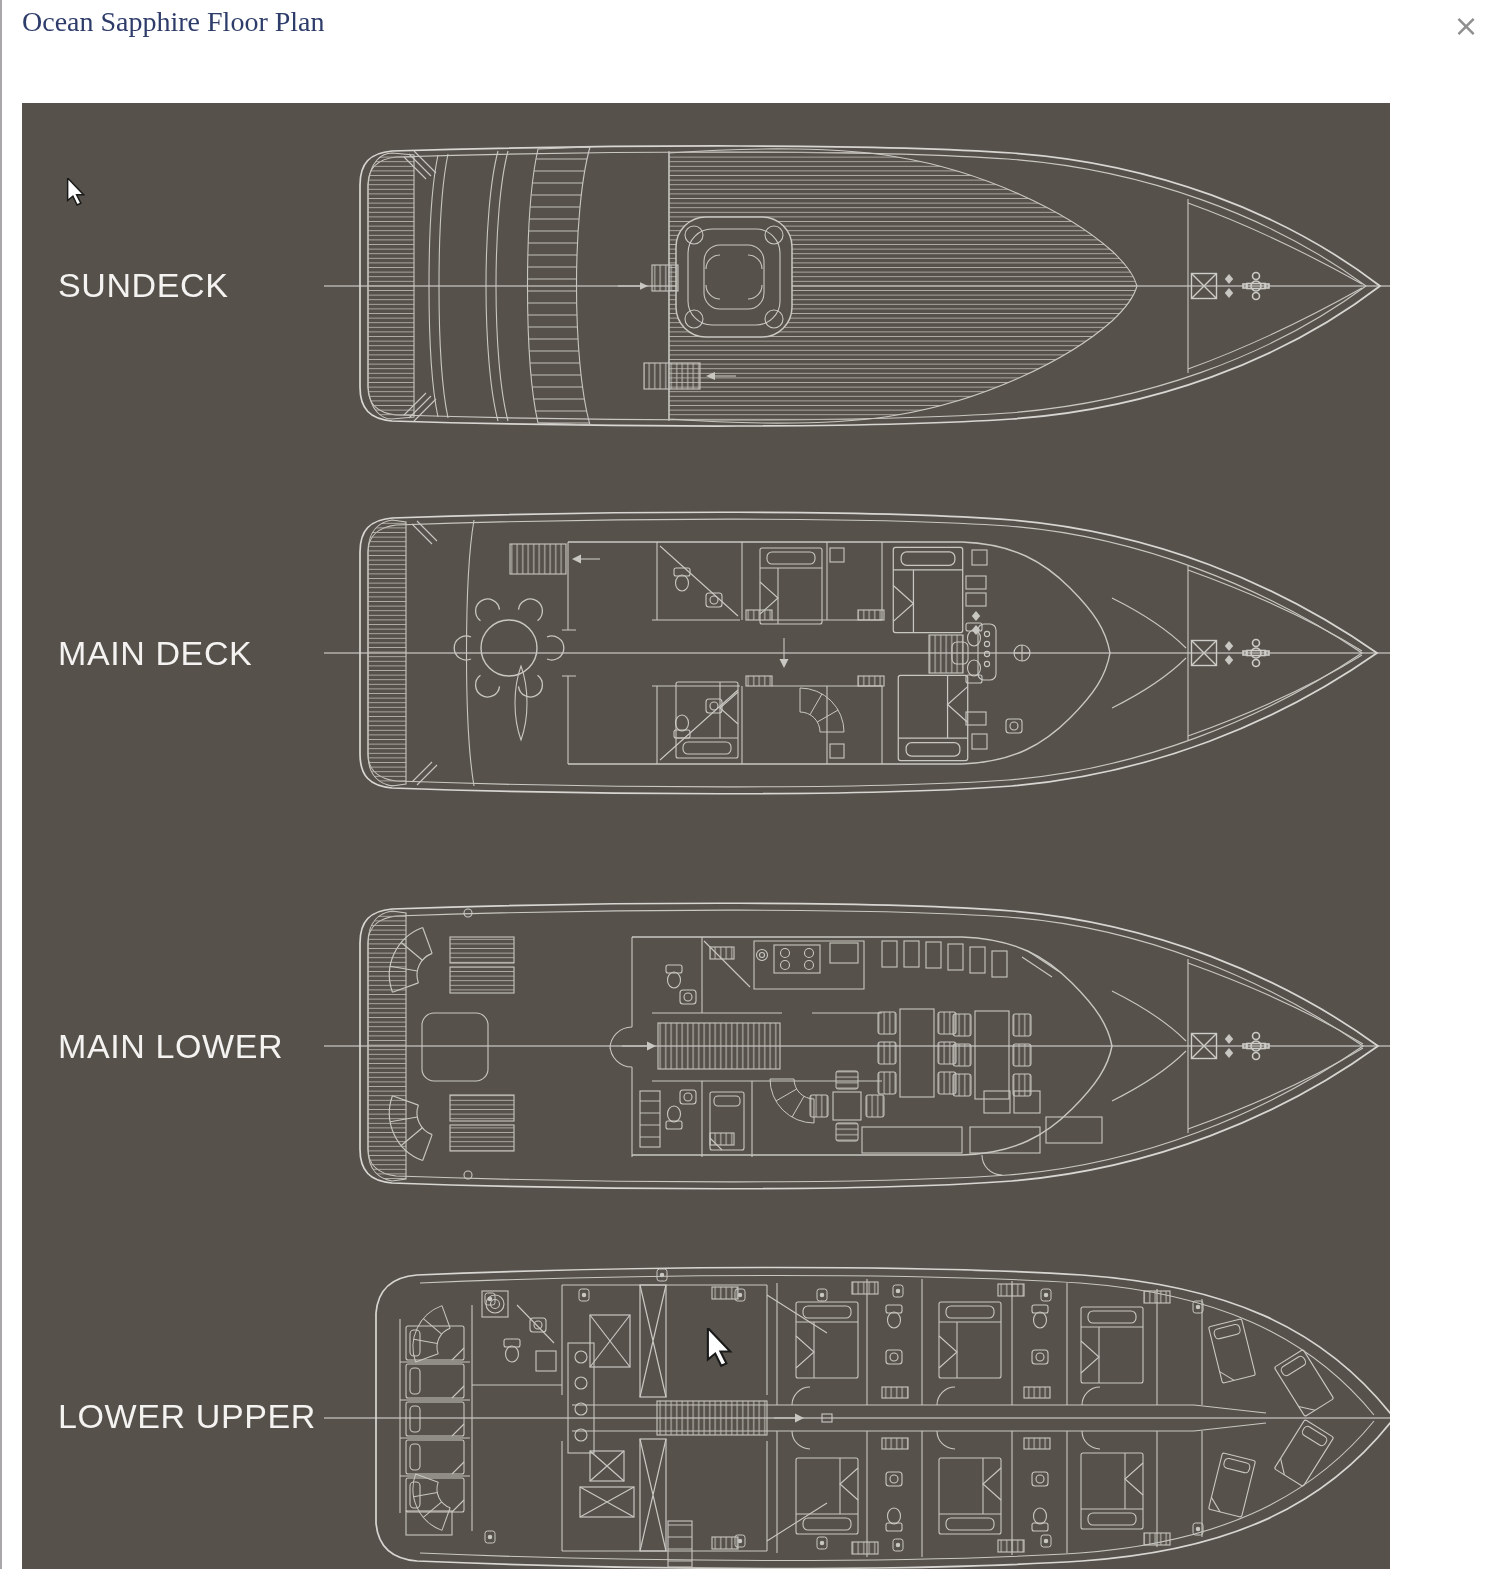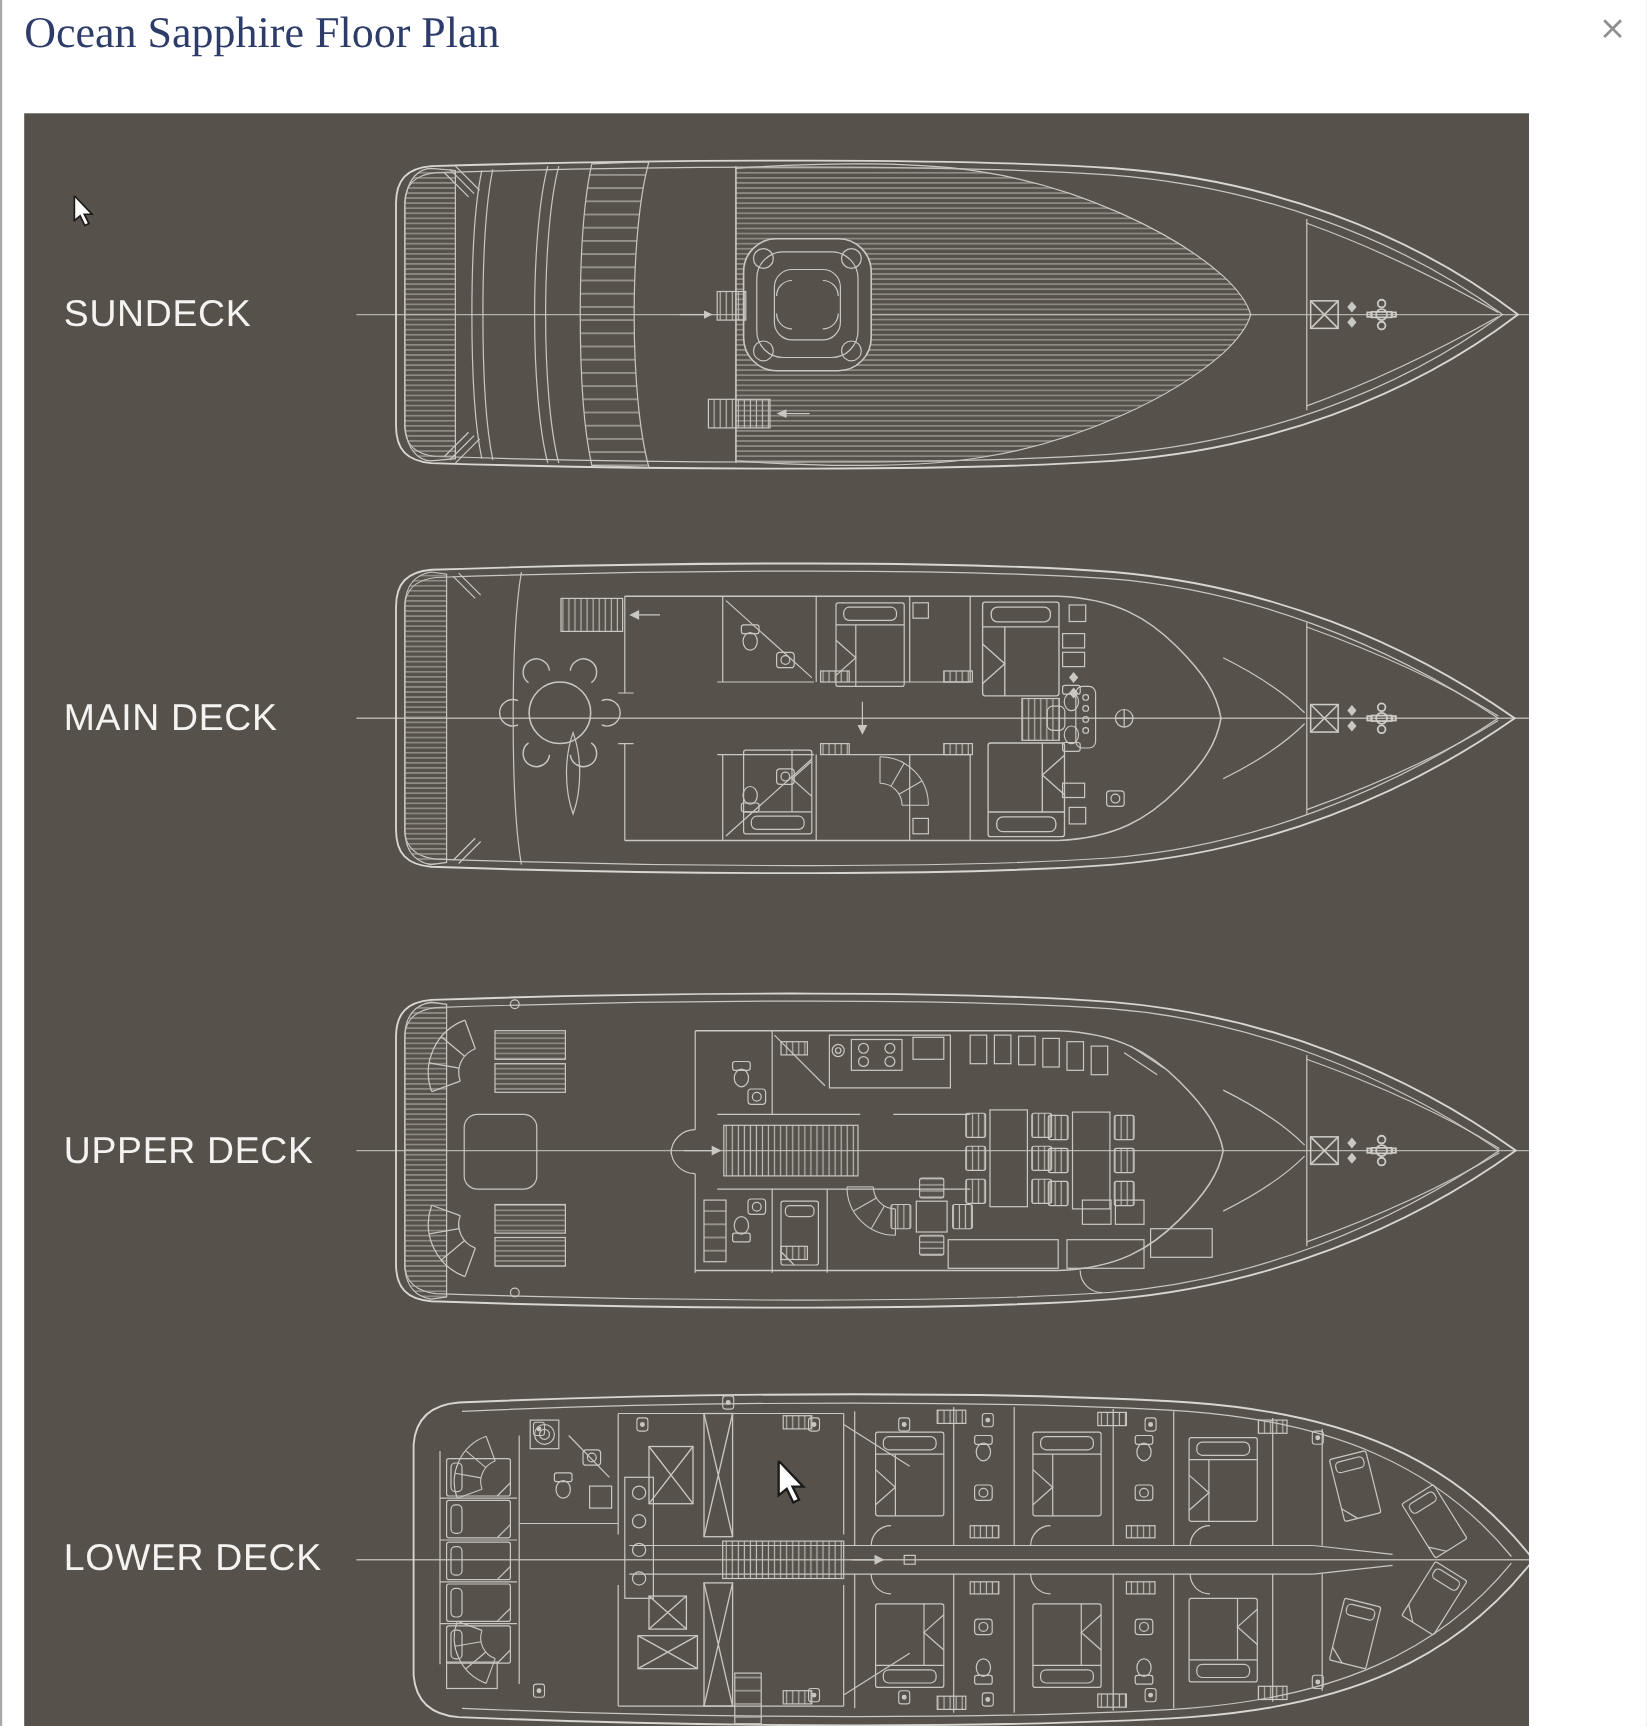--- a/index.html
+++ b/index.html
@@ -1,20 +1,20 @@
 <!DOCTYPE html>
 <html><head>
 <meta charset="utf-8">
 <style>
   html,body{margin:0;padding:0;background:#ffffff;}
   body{width:1497px;height:1569px;position:relative;overflow:hidden;
        font-family:"Liberation Sans",sans-serif;}
   .win-edge{position:absolute;left:0;top:0;width:2px;height:100%;background:#aoa; background:#a9a7a9;}
   .title{position:absolute;left:22px;top:6px;font-family:"Liberation Serif",serif;
-         font-size:40px;color:#2e3c6a;white-space:nowrap;text-align:center;}
+         font-size:28px;color:#2e3c6a;white-space:nowrap;text-align:center;}
   .close-btn{position:absolute;left:1448px;top:8px;width:36px;height:36px;
          color:#8f8f8f;font-size:30px;line-height:36px;text-align:center;cursor:pointer;
          font-family:"DejaVu Sans",sans-serif;}
   .panel{position:absolute;left:22px;top:70px;width:1368px;height:1478px;
          background:#56524b;overflow:hidden;margin-top:33px;}
   .deck-label{position:absolute;left:36px;height:40px;line-height:40px;
          color:#f4f3f1;font-size:34px;letter-spacing:.6px;white-space:nowrap;}
   #lbl-sun{top:162px;} #lbl-up{top:530px;} #lbl-main{top:923px;} #lbl-low{top:1293px;}
   .deck-svg{position:absolute;left:300px;}
   #svg-sun{top:38px;}  #svg-up{top:395px;}  #svg-main{top:788px;}  #svg-low{top:1152px;}
@@ -99,22 +99,22 @@
 
 <div class="win-edge"></div>
 
 <div class="title">Ocean Sapphire Floor Plan</div>
 <div class="close-btn">×</div>
 
 <div class="panel">
 
   <div class="deck-label" id="lbl-sun">SUNDECK</div>
   <div class="deck-label" id="lbl-up">MAIN DECK</div>
-  <div class="deck-label" id="lbl-main">UPPER DECK</div>
-  <div class="deck-label" id="lbl-low">LOWER DECK</div>
+  <div class="deck-label" id="lbl-main">MAIN LOWER</div>
+  <div class="deck-label" id="lbl-low">LOWER UPPER</div>
 
   <svg id="svg-sun" class="deck-svg" width="1130" height="290" viewBox="0 0 1130 290">
     <g stroke="#c9c7c2" fill="none" stroke-width="1.1">
       <line x1="2" y1="145" x2="1104" y2="145" stroke="#b5b2ac" stroke-width="1.3"></line>
 
       <path d="M70,10 C300,3 560,3 690,12 C830,22 960,70 1058,145 C960,220 830,268 690,278 C560,287 300,287 70,280 C48,278 38,268 38,246 L38,44 C38,22 48,12 70,10 Z" stroke="#d8d6d2" stroke-width="1.7"></path>
       <path d="M74,16 C300,9 556,9 686,18 C820,28 948,74 1044,145 C948,216 820,262 686,272 C556,281 300,281 74,274 C56,272 46,264 46,246 L46,44 C46,26 56,18 74,16 Z"></path>
 
       <path d="M70,12 C60,12 48,20 46,44 L46,246 C48,270 60,278 70,278 L92,276 L92,14 Z" fill="url(#pl4)"></path>
       <path d="M82,16 L104,38 M87,13 L109,35 M92,10 L114,32 M82,274 L104,252 M87,277 L109,255 M92,280 L114,258"></path>

